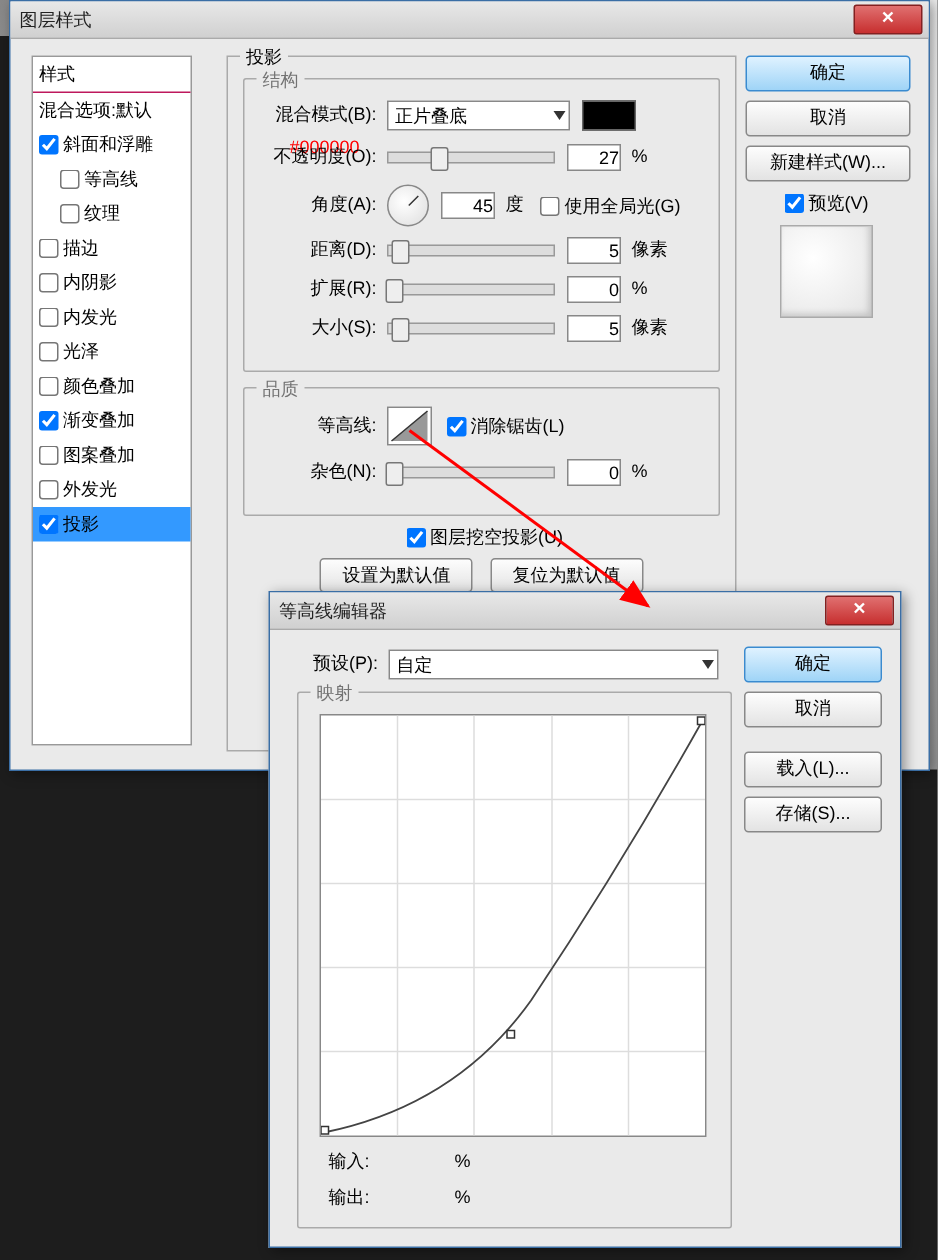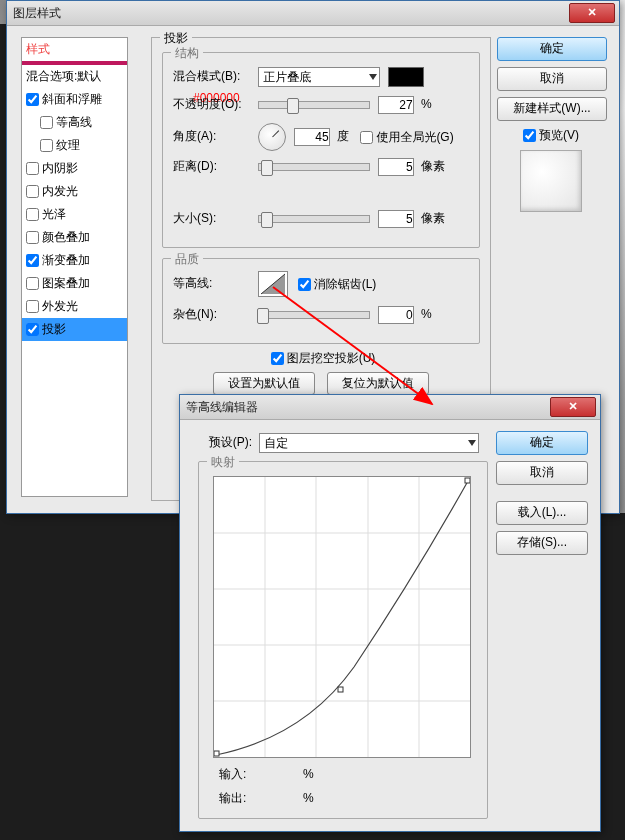--- a/index.html
+++ b/index.html
@@ -4,33 +4,33 @@
 <style>
 body{margin:0;font-family:"Microsoft YaHei","SimSun",sans-serif;font-size:12px;background:#2a2a2a;width:625px;height:840px;position:relative;overflow:hidden}
 .bgimg{position:absolute;left:0;top:0;width:625px;height:840px;background:linear-gradient(135deg,#888 0%,#ccc 30%,#fff 50%,#aaa 70%,#666 100%)}
 .dark{position:absolute;left:0;top:513px;width:625px;height:327px;background:#1d1d1d}
 .dark2{position:absolute;left:0;top:24px;width:6px;height:490px;background:#1d1d1d}
 .win{position:absolute;background:#eaeaea;border:1px solid #3a6ea5;box-shadow:2px 2px 8px rgba(0,0,0,.4)}
 .titlebar{height:24px;background:linear-gradient(#e8e8e8,#d0d0d0);border-bottom:1px solid #aaa;position:relative;color:#222;padding-left:6px;line-height:24px}
 .closebtn{position:absolute;right:4px;top:2px;width:44px;height:18px;background:linear-gradient(#e07070,#c72f2f);border:1px solid #832020;border-radius:2px;color:#fff;text-align:center;line-height:16px;font-size:11px;font-weight:bold;cursor:pointer}
 .body{position:absolute;left:6px;right:6px;top:30px;bottom:6px;background:#eaeaea}
 .stylelist{position:absolute;left:8px;top:6px;width:105px;bottom:10px;background:#fff;border:1px solid #999}
-.sl-head{padding:3px 4px;border-bottom:4px solid #be185d;color:#ef4444}
+.sl-head{padding:3px 4px;border-bottom:1px solid #be185d;color:#000000}
 .sl-item{padding:3px 4px;white-space:nowrap}
 .sl-item.sel{background:#3399ff}
 .sl-item input[type=checkbox]{margin:0 3px 0 0;vertical-align:middle}
 .fieldset{position:absolute;border:1px solid #aaa;border-radius:2px}
 .fieldset>.lg{position:absolute;left:8px;top:-8px;background:#eaeaea;padding:0 4px;color:#737373}
 .inner{position:absolute;left:138px;top:6px;right:122px;bottom:6px;border:1px solid #aaa}
 .inner>.lg{position:absolute;left:8px;top:-8px;background:#eaeaea;padding:0 4px}
 .rbtns{position:absolute;right:8px;top:6px;width:108px}
 .btn{display:block;width:100%;height:22px;margin-bottom:6px;background:linear-gradient(#fdfdfd,#e3e3e3);border:1px solid #888;border-radius:3px;text-align:center;line-height:20px;cursor:pointer}
 .btn.pri{background:linear-gradient(#dff2ff,#9fd4f7);border-color:#3a8bd0}
 .row{position:absolute;left:10px;right:10px;height:22px;line-height:22px}
-.row .lab{display:inline-block;width:78px;text-align:left;margin-right:4px}
+.row .lab{display:inline-block;width:78px;text-align:right;margin-right:4px}
 .sld{display:inline-block;width:110px;height:6px;background:#ddd;border:1px solid #999;vertical-align:middle;position:relative}
 .sld .th{position:absolute;top:-4px;width:10px;height:14px;background:#eee;border:1px solid #777;border-radius:2px}
 .nbox{display:inline-block;width:34px;height:16px;background:#fff;border:1px solid #888;text-align:right;vertical-align:middle;line-height:16px;margin:0 4px}
 .combo{display:inline-block;width:112px;height:18px;background:#fff;border:1px solid #888;vertical-align:middle;line-height:18px;padding:0 4px;position:relative}
 .combo .ar{position:absolute;right:2px;top:6px;width:0;height:0;border-left:4px solid transparent;border-right:4px solid transparent;border-top:6px solid #333}
 .colorsw{display:inline-block;width:34px;height:18px;background:#000;border:1px solid #666;vertical-align:middle;margin-left:4px}
 .hexlbl{color:#ff0000;font-family:Arial;margin-left:20px}
 .cb{display:inline-block;vertical-align:middle}
 .cb input{margin:0 3px 0 0;vertical-align:middle}
 .dial{display:inline-block;width:26px;height:26px;border:1px solid #888;border-radius:50%;background:radial-gradient(circle at 40% 40%,#fff,#ddd);vertical-align:middle;position:relative}
@@ -56,20 +56,21 @@
  </div>
  <div class="body">
 
    <div class="stylelist">
      <div class="sl-head">样式</div>
      <div class="sl-item">混合选项:默认</div>
      <div id="sl-items">
           <div class="sl-item"><input type="checkbox" checked="" style=""><span>斜面和浮雕</span></div>
           <div class="sl-item" style="padding-left: 18px;"><input type="checkbox" style=""><span>等高线</span></div>
           <div class="sl-item" style="padding-left: 18px;"><input type="checkbox" style=""><span>纹理</span></div>
+          <div class="sl-item"><input type="checkbox" style=""><span>描边</span></div>
           <div class="sl-item"><input type="checkbox" style=""><span>内阴影</span></div>
           <div class="sl-item"><input type="checkbox" style=""><span>内发光</span></div>
           <div class="sl-item"><input type="checkbox" style=""><span>光泽</span></div>
           <div class="sl-item"><input type="checkbox" style=""><span>颜色叠加</span></div>
           <div class="sl-item"><input type="checkbox" checked="" style=""><span>渐变叠加</span></div>
           <div class="sl-item"><input type="checkbox" style=""><span>图案叠加</span></div>
           <div class="sl-item"><input type="checkbox" style=""><span>外发光</span></div>
           <div class="sl-item sel"><input type="checkbox" checked="" style=""><span>投影</span></div>
         </div>
    </div>
@@ -104,20 +105,26 @@
          <span class="dial"><span class="nd"></span></span>
          <span class="nbox">45</span>
          <span>度</span>
          <label class="cb" style="margin-left:8px"><input type="checkbox" style=""><span>使用全局光(G)</span></label>
        </div>
        <div class="row" style="top:102px">
          <span class="lab">距离(D):</span>
          <span class="sld"><span class="th" style="left:2px"></span></span>
          <span class="nbox">5</span>
          <span>像素</span>
+       </div>
+       <div class="row" style="top:128px">
+         <span class="lab">扩展(R):</span>
+         <span class="sld"><span class="th" style="left:-2px"></span></span>
+         <span class="nbox">0</span>
+         <span>%</span>
        </div>
        <div class="row" style="top:154px">
          <span class="lab">大小(S):</span>
          <span class="sld"><span class="th" style="left:2px"></span></span>
          <span class="nbox">5</span>
          <span>像素</span>
        </div>
      </div>
 
      <div class="fieldset" style="left:10px;top:220px;right:10px;height:84px">

